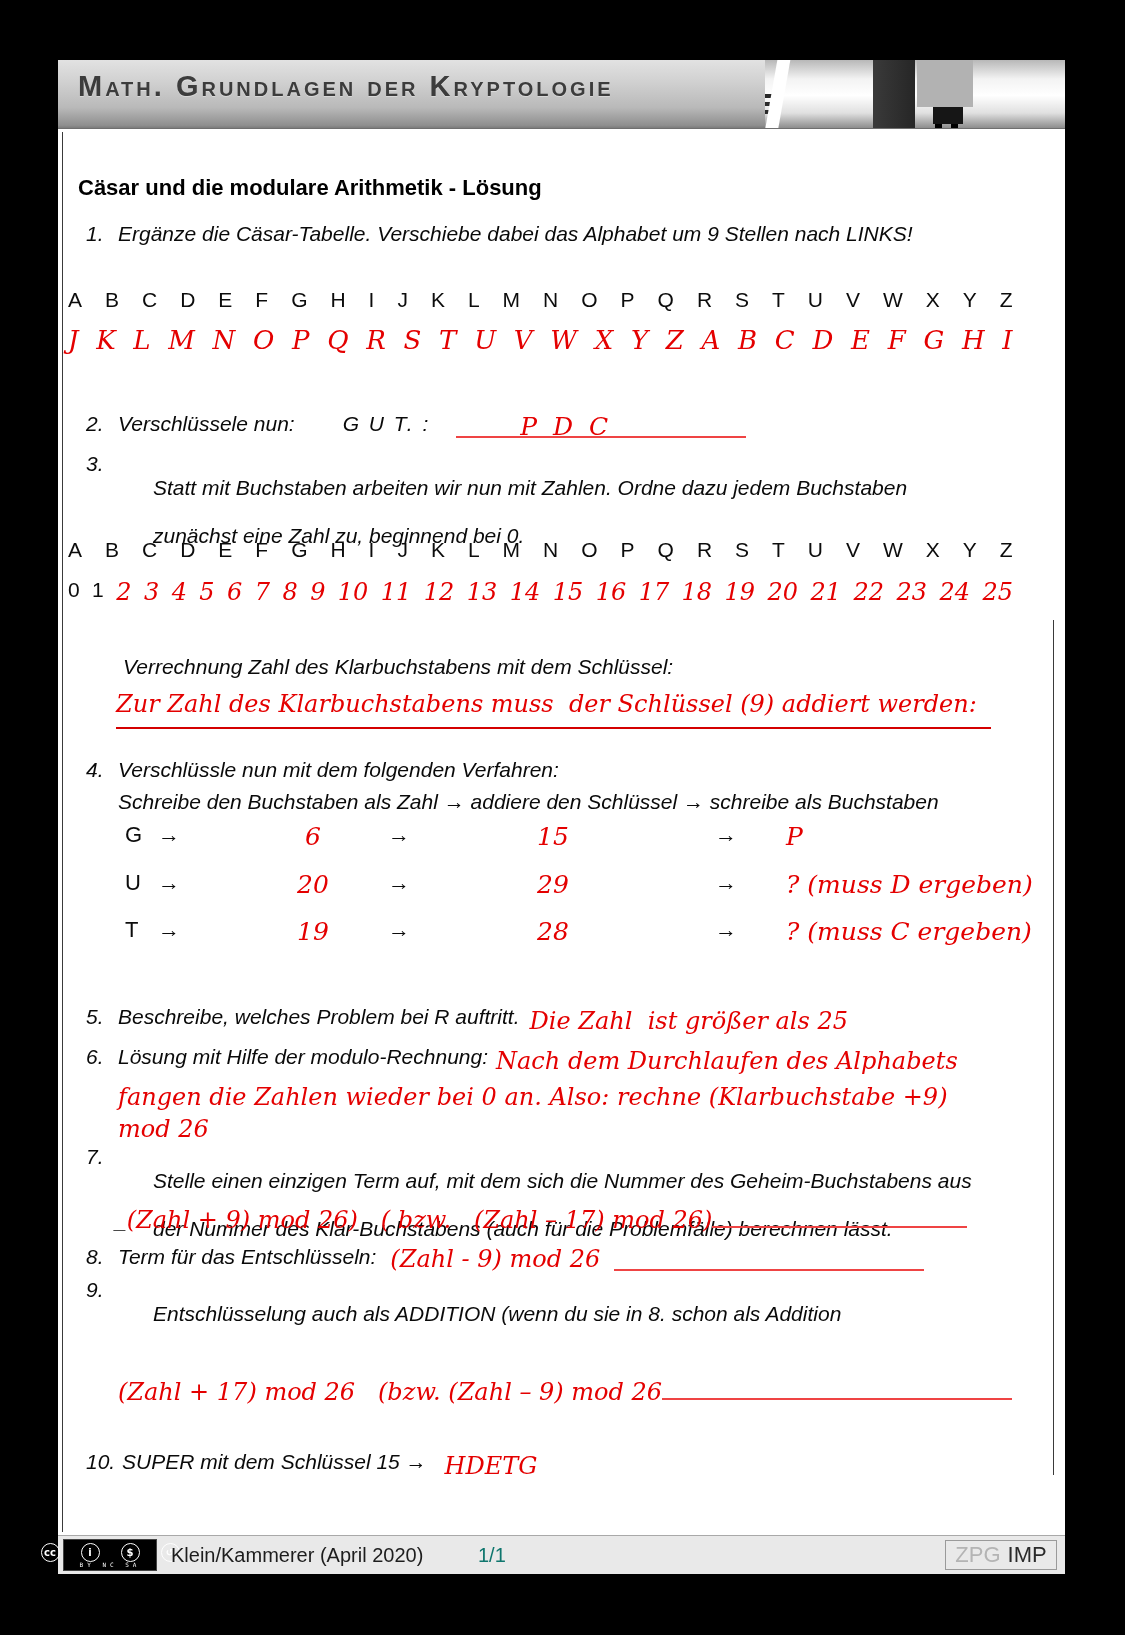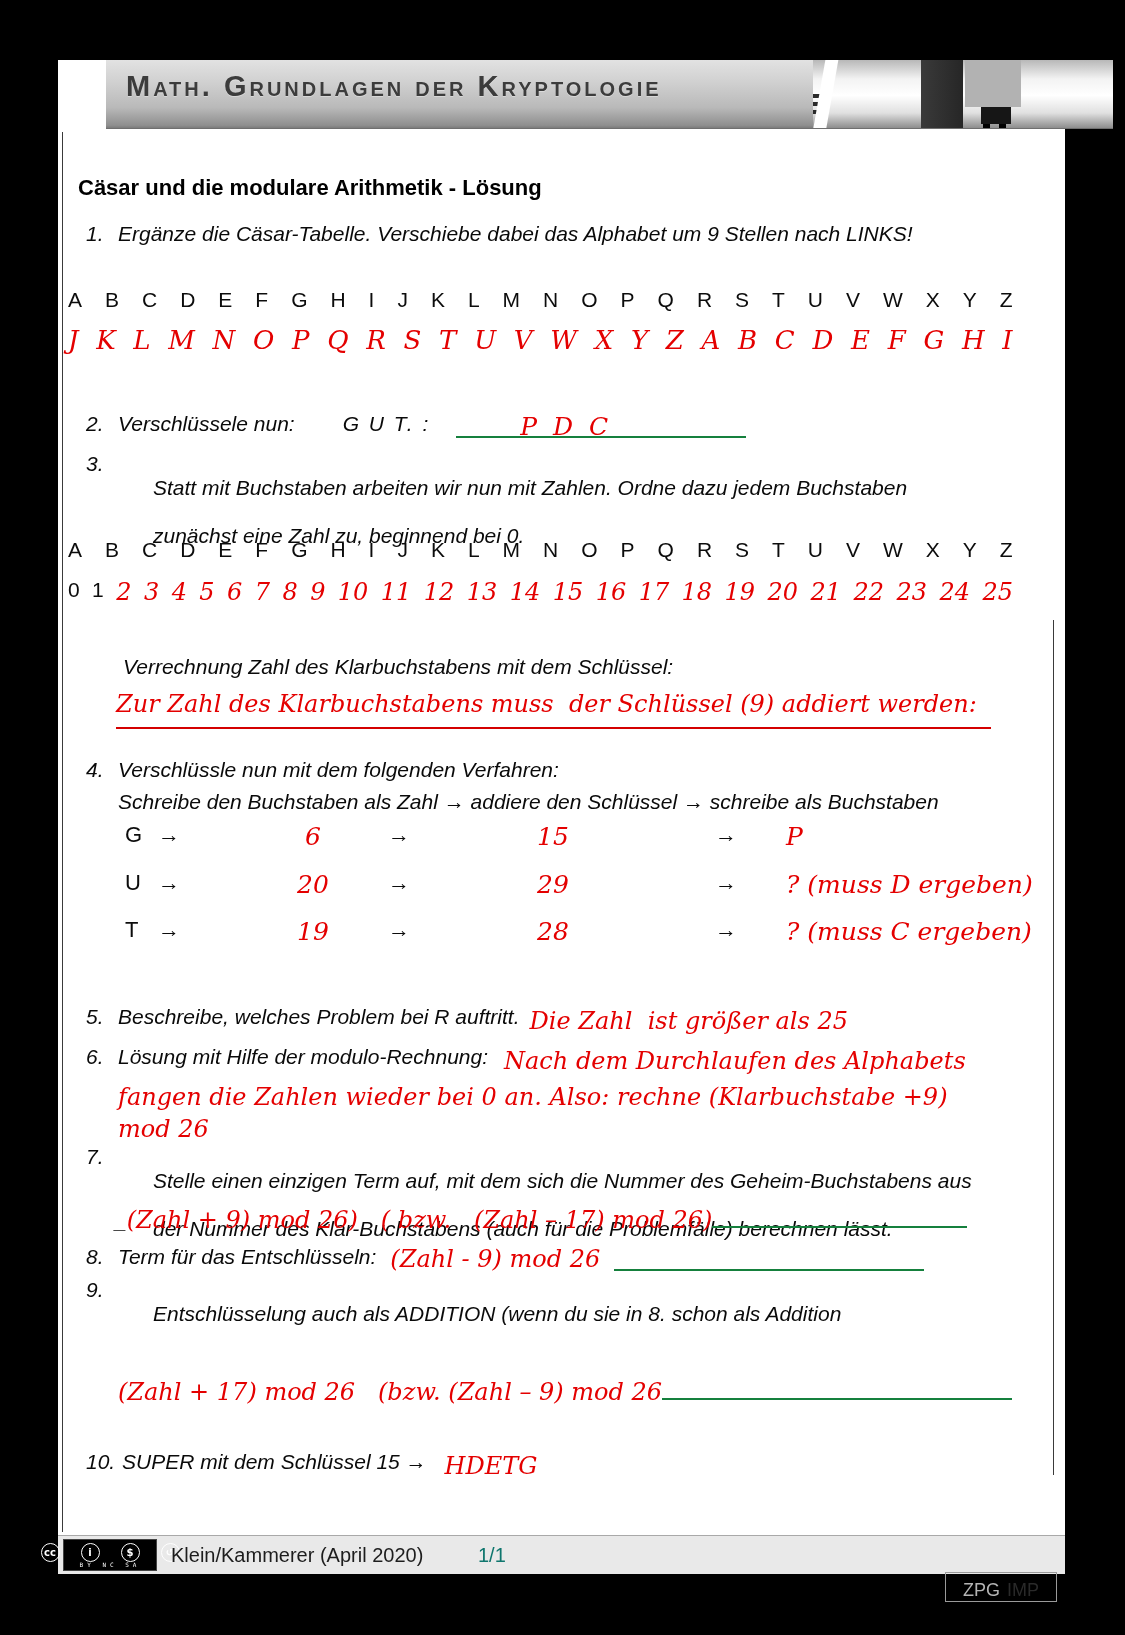--- a/index.html
+++ b/index.html
@@ -3,21 +3,21 @@
 <meta charset="utf-8">
 <style>
   html,body{margin:0;padding:0;}
   body{width:1125px;height:1635px;background:#000;position:relative;
        font-family:"Liberation Sans",sans-serif;}
   #page{position:absolute;left:58px;top:60px;width:1007px;height:1513px;background:#fff;}
 
   
   #banner{position:absolute;left:0;top:0;width:1007px;height:68px;
           background:linear-gradient(180deg,#e2e2e2 0%,#cfcfcf 35%,#b9b9b9 70%,#8f8f8f 96%,#7b7b7b 100%);
-          border-bottom:1px solid #6f6f6f;margin-left:48px;}
+          border-bottom:1px solid #6f6f6f;}
   #banner-title{position:absolute;left:20px;top:10px;font-variant:small-caps;
           font-weight:bold;font-size:29px;letter-spacing:3px;color:#3c3c3c;
           text-shadow:0 1px 0 rgba(255,255,255,.35);}
   #banner-art{position:absolute;right:0;top:0;width:300px;height:68px;overflow:hidden;
           background:linear-gradient(180deg,#b8b8b8 0%,#f3f3f3 28%,#ffffff 52%,#e0e0e0 78%,#8d8d8d 100%);}
   .art-sliver{position:absolute;left:6px;top:-4px;width:13px;height:80px;background:#fff;transform:skewX(-10deg);}
   .art-dash{position:absolute;left:-2px;width:12px;height:4px;background:#2a2a2a;}
   .art-bar{position:absolute;left:108px;top:0;width:42px;height:68px;background:linear-gradient(90deg,#3a3a3a,#262626);}
   .art-gray{position:absolute;left:152px;top:0;width:56px;height:47px;background:#b2b2b2;}
   .art-dark{position:absolute;left:168px;top:47px;width:30px;height:17px;background:#161616;}
@@ -30,21 +30,21 @@
 
   
   .abs{position:absolute;}
   .it{font-style:italic;font-size:21px;color:#0a0a0a;white-space:pre-wrap;}
   .bold-title{font-weight:bold;font-size:22px;color:#000;}
   .li{position:absolute;display:flex;}
   .li .n{width:32px;flex:0 0 auto;}
   .hw{font-family:"DejaVu Serif",serif;font-style:italic;color:#e40000;white-space:pre-wrap;}
   .hw28{font-size:24px;line-height:40px;}
   .hw24{font-size:25px;}
-  .blank{display:inline-block;border-bottom:2px solid #15803d;height:24px;vertical-align:baseline;}
+  .blank{display:inline-block;border-bottom:2px solid #ef4444;height:24px;vertical-align:baseline;}
 
   
   .row26{position:absolute;left:10px;width:945px;display:flex;justify-content:space-between;}
   .row26 span{text-align:center;}
   .tab-black span{font-size:21px;color:#0c0c0c;}
   .tab-red span{font-family:"DejaVu Serif",serif;font-style:italic;font-size:26px;color:#e40000;}
   .tab-num span{font-family:"DejaVu Serif",serif;font-style:italic;font-size:24px;color:#e40000;}
   .tab-num span.blk{font-family:"Liberation Sans",sans-serif;font-style:normal;font-size:21px;color:#0c0c0c;}
 
   
@@ -63,21 +63,21 @@
   #cc-badge{margin-left:5px;background:#000;border:1px solid #444;height:30px;width:92px;
           display:flex;flex-direction:column;align-items:center;justify-content:center;flex:0 0 auto;}
   #cc-icons{display:flex;gap:21px;}
   .ccc{width:17px;height:17px;border:1.5px solid #fff;border-radius:50%;color:#fff;
           font-size:10px;font-weight:bold;display:flex;align-items:center;justify-content:center;
           font-family:"DejaVu Sans",sans-serif;}
   #cc-labels{color:#fff;font-size:6px;letter-spacing:4px;line-height:6px;font-family:"DejaVu Sans Mono",monospace;}
   #credit{margin-left:14px;font-size:20px;color:#1d1d1d;}
   #pagenum{position:absolute;left:420px;font-size:20px;color:#0f766e;}
   #zpg-box{position:absolute;right:8px;top:4px;width:110px;height:28px;border:1px solid #9a9a9a;
-          display:flex;align-items:flex-end;justify-content:center;gap:7px;font-size:18px;margin-top:32px;}
+          display:flex;align-items:center;justify-content:center;gap:7px;font-size:22px;}
   #zpg-box .zpg{color:#b4b4b4;}
   #zpg-box .imp{color:#2a2a2a;}
 </style>
 </head>
 <body>
 
 <div id="page">
 
   <div id="banner">
     <span id="banner-title">Math. Grundlagen der Kryptologie</span>
@@ -276,21 +276,21 @@
 
   <div class="li it" style="left:28px;top:945px">
     <span class="n">5.</span>
     <span>Beschreibe, welches Problem bei R auftritt.</span>
     <span class="hw hw28" style="margin-left:10px;margin-top:-4px">Die Zahl  ist größer als 25</span>
   </div>
 
   <div class="li it" style="left:28px;top:985px">
     <span class="n">6.</span>
     <span>Lösung mit Hilfe der modulo-Rechnung:</span>
-    <span class="hw hw28" style="margin-left:16px;margin-top:-4px">Nach dem Durchlaufen des Alphabets</span>
+    <span class="hw hw28" style="margin-left:8px;margin-top:-4px">Nach dem Durchlaufen des Alphabets</span>
   </div>
   <div class="abs hw hw28" style="left:60px;top:1017px">fangen die Zahlen wieder bei 0 an. Also: rechne (Klarbuchstabe +9)</div>
   <div class="abs hw hw28" style="left:60px;top:1049px">mod 26</div>
 
   <div class="li it" style="left:28px;top:1085px">
     <span class="n">7.</span>
     <span>
       <span>Stelle einen einzigen Term auf, mit dem sich die Nummer des Geheim-Buchstabens aus</span><br>
       <span>der Nummer des Klar-Buchstabens (auch für die Problemfälle) berechnen lässt.</span>
     </span>

